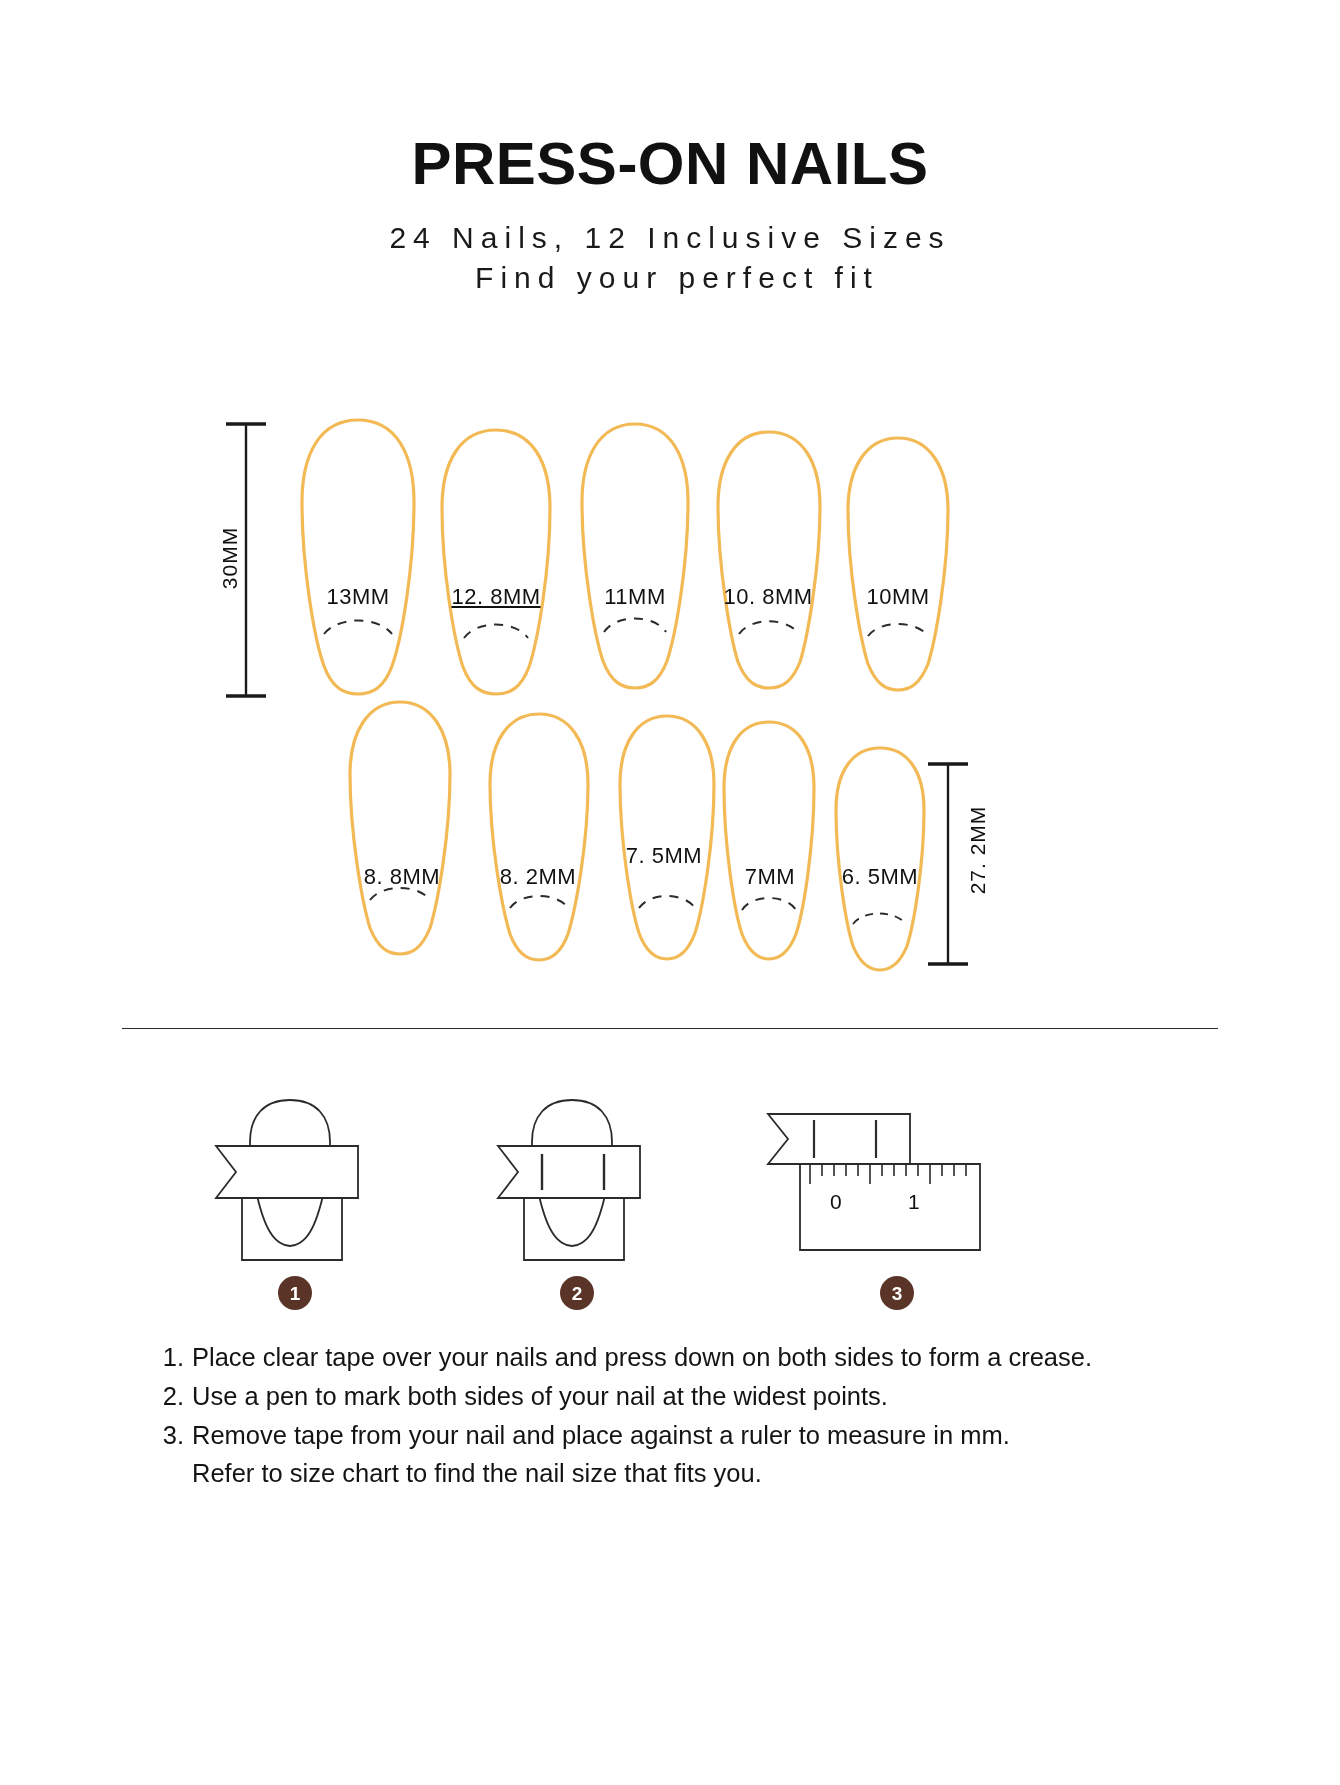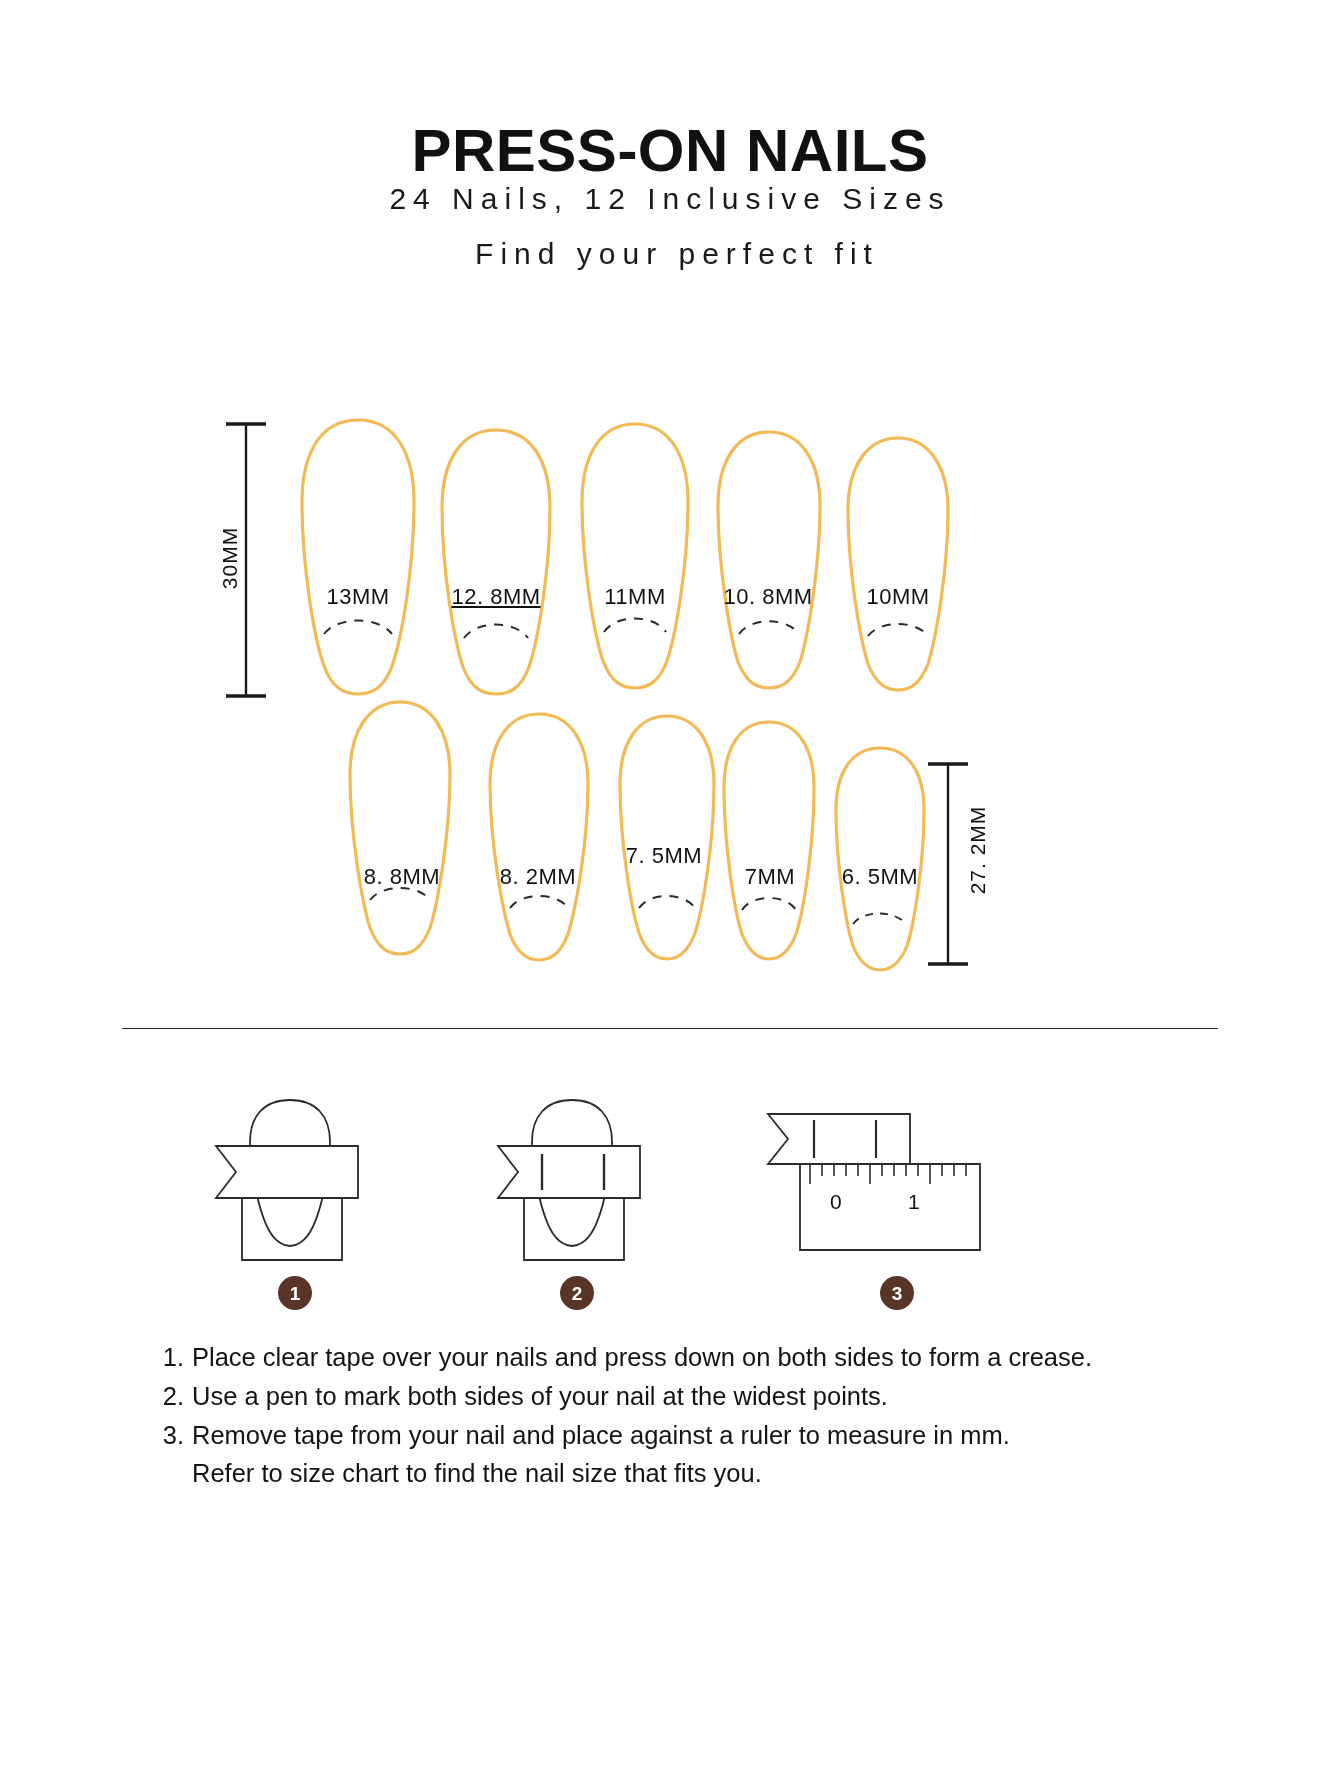--- a/index.html
+++ b/index.html
@@ -27,35 +27,36 @@
   .title-outline {
     font-size: 62px;
     font-weight: 700;
     letter-spacing: 8px;
     color: #ffffff;
     -webkit-text-stroke: 1.6px #8d8d8d;
     line-height: 1.05;
     font-family: "Liberation Sans", sans-serif;
   }
   .title-main {
-    margin-top: 1px;
+    margin-top: 14px;
     font-size: 60px;
     font-weight: 700;
     letter-spacing: 0.5px;
     color: #111111;
     line-height: 1.05;
   }
   .subtitle1 {
+    margin-top: 26px;
     font-size: 30px;
     letter-spacing: 7px;
     color: #1a1a1a;
     font-weight: 400;
   }
   .subtitle2 {
-    margin-top: 21px;
+    margin-top: 6px;
     font-size: 30px;
     letter-spacing: 7px;
     color: #1a1a1a;
     font-weight: 400;
     padding-left: 14px;
   }
 
   
   .chart-area {
     position: absolute;

